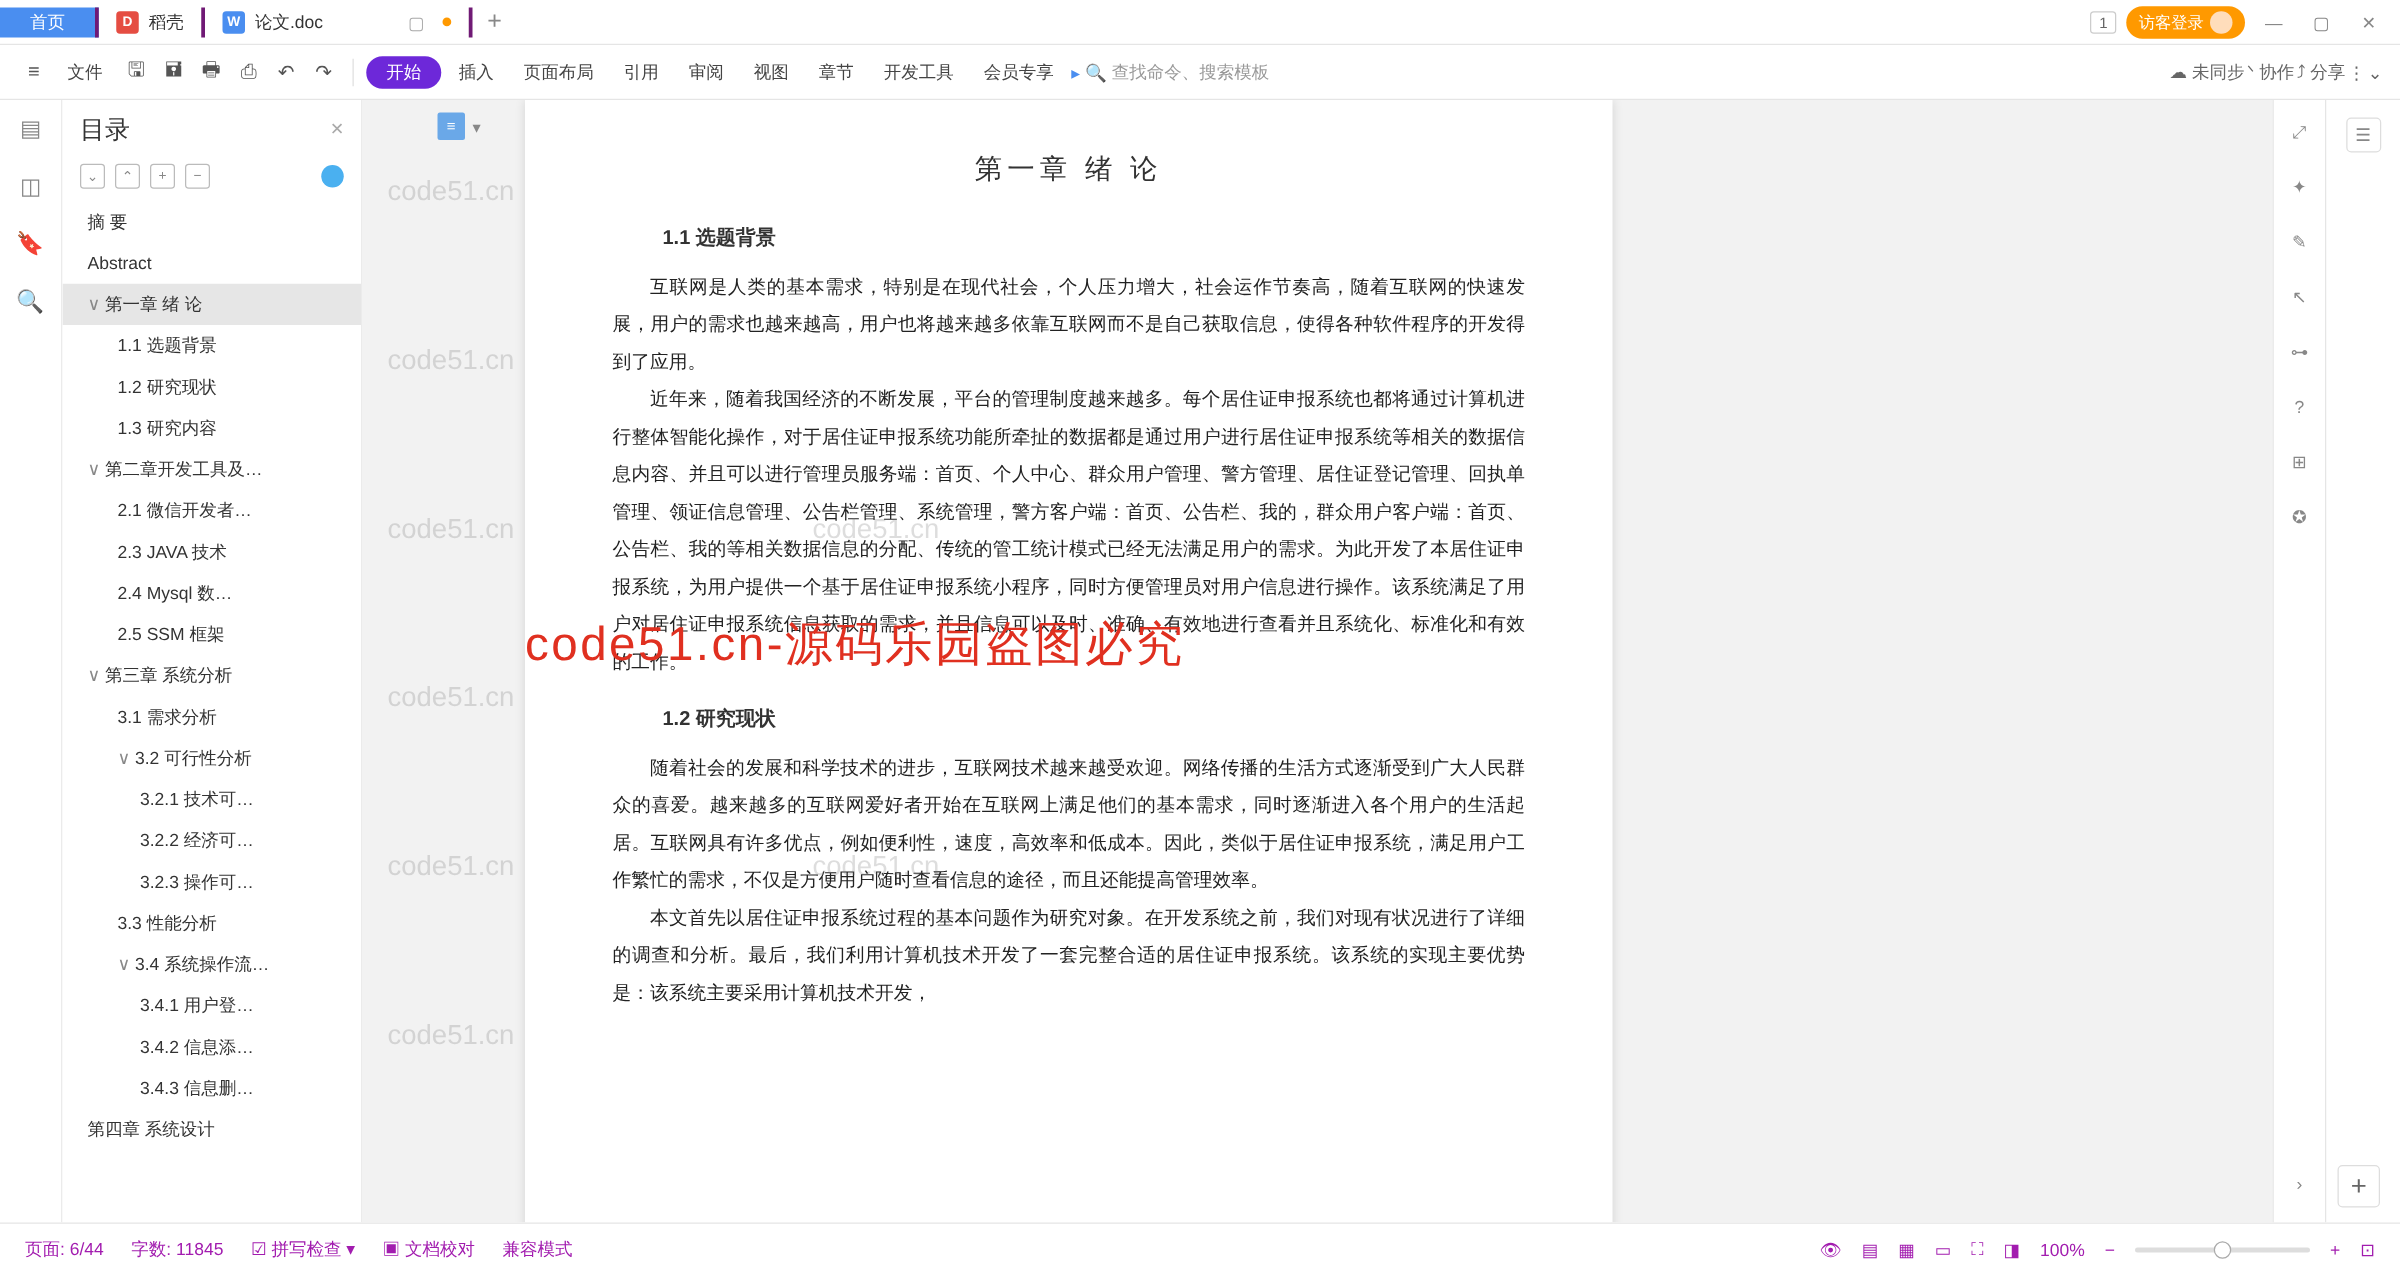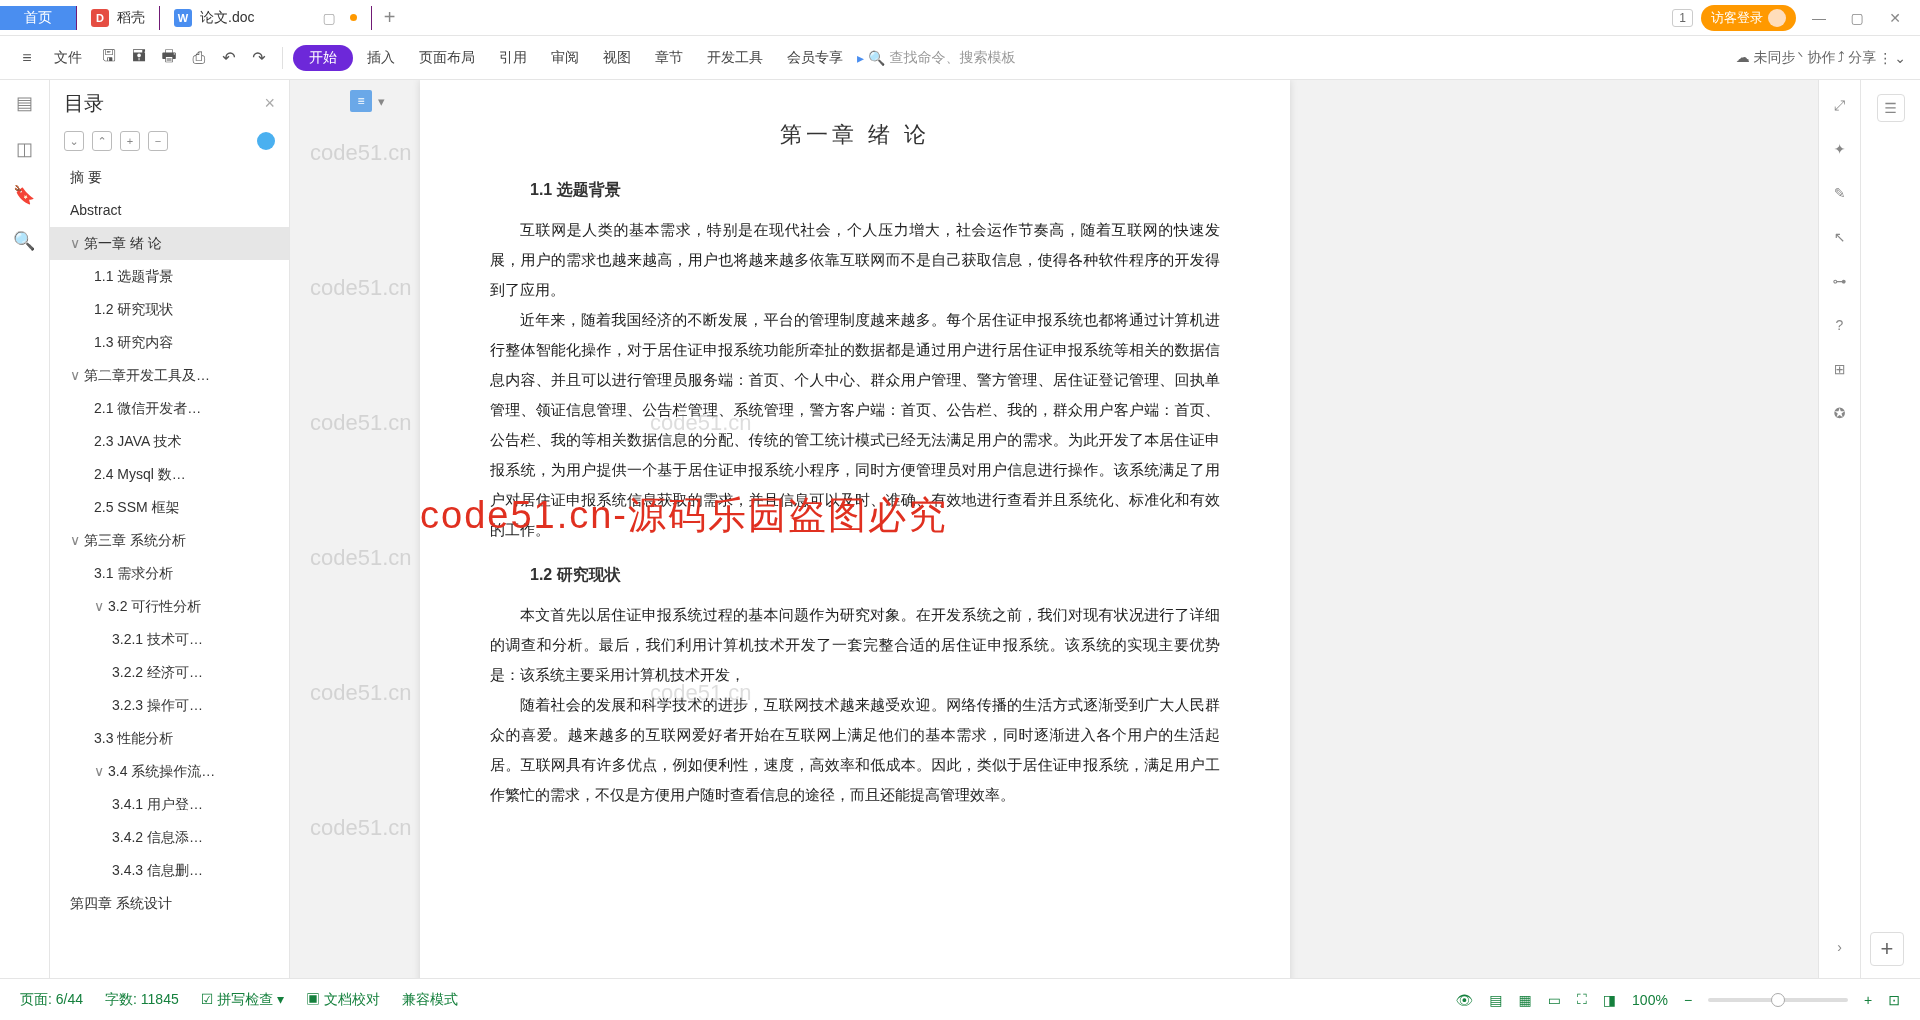--- a/index.html
+++ b/index.html
@@ -1,18 +1,18 @@
 <!DOCTYPE html>
 <html><head>
 <meta charset="utf-8">
 <style>
 *{margin:0;padding:0;box-sizing:border-box;font-family:"Microsoft YaHei","PingFang SC",sans-serif}
 body{width:1920px;height:1020px;overflow:hidden;background:#fff;position:relative;font-size:14px;color:#333}
 .titlebar{height:36px;display:flex;align-items:center;background:#fff;border-bottom:1px solid #e5e5e5}
-.tab{height:24px;display:flex;align-items:center;padding:0 14px;gap:8px;border-right:1px solid #701a75;cursor:pointer;position:relative}
+.tab{height:24px;display:flex;align-items:center;padding:0 14px;gap:8px;border-right:3px solid #701a75;cursor:pointer;position:relative}
 .tab.home{background:#4a8ef0;color:#fff;font-weight:500;padding:0 24px}
 .tab.active{background:#fff}
 .tab-ico{width:18px;height:18px;display:inline-flex;align-items:center;justify-content:center}
 .tab-ico.red{background:#e54d42;color:#fff;border-radius:3px;font-size:11px;font-weight:bold}
 .tab-ico.blue{background:#4a8ef0;color:#fff;border-radius:3px;font-size:11px;font-weight:bold}
 .tab-dot{width:7px;height:7px;border-radius:50%;background:#f90;margin-left:6px}
 .tab-add{width:36px;text-align:center;font-size:20px;color:#888;cursor:pointer}
 .win-right{margin-left:auto;display:flex;align-items:center;gap:8px;padding-right:10px}
 .guest-btn{background:#f90;color:#fff;padding:4px 10px;border-radius:14px;font-size:13px;display:flex;align-items:center;gap:5px}
 .avatar{width:18px;height:18px;border-radius:50%;background:#fdb;display:inline-block}
@@ -50,21 +50,21 @@
 .page h2{font-size:16px;font-weight:600;margin:20px 0 14px 40px}
 .page p{font-size:15px;line-height:2.0;text-indent:2em;text-align:justify;color:#222}
 .wm{position:absolute;color:rgba(120,120,120,.25);font-size:22px;font-family:Arial;pointer-events:none}
 .wm-red{position:absolute;color:#e03020;font-size:38px;font-weight:400;left:130px;top:410px;pointer-events:none;letter-spacing:2px}
 .rpanel{width:60px;background:#fff;border-left:1px solid #e5e5e5;position:relative}
 .rpanel-inner{position:absolute;right:60px;top:0;width:42px;border-left:1px solid #e5e5e5;height:100%;background:#fff;display:flex;flex-direction:column;align-items:center;padding-top:14px;gap:22px;color:#888}
 .rp-ico{width:22px;height:22px;cursor:pointer;display:flex;align-items:center;justify-content:center}
 .rp-top{width:28px;height:28px;border:1px solid #ddd;border-radius:4px;display:flex;align-items:center;justify-content:center;color:#888;margin:14px auto}
 .scroll-ctrl{position:absolute;right:4px;bottom:70px;display:flex;flex-direction:column;gap:6px}
 .sc-btn{width:20px;height:20px;background:#fff;border:1px solid #ddd;display:flex;align-items:center;justify-content:center;font-size:11px;color:#666;cursor:pointer}
-.status{position:absolute;bottom:0;left:0;right:0;height:42px;background:#fff;border-top:1px solid #e5e5e5;display:flex;align-items:center;padding:0 20px;gap:22px;color:#15803d;font-size:14px}
+.status{position:absolute;bottom:0;left:0;right:0;height:42px;background:#fff;border-top:1px solid #e5e5e5;display:flex;align-items:center;padding:0 20px;gap:22px;color:#a21caf;font-size:14px}
 .st-right{margin-left:auto;display:flex;align-items:center;gap:16px}
 .zoom-bar{width:140px;height:4px;background:#ddd;border-radius:2px;position:relative}
 .zoom-h{position:absolute;left:50%;top:-5px;width:14px;height:14px;border-radius:50%;background:#fff;border:1px solid #aaa;margin-left:-7px}
 .plus-fab{position:absolute;right:16px;bottom:54px;width:34px;height:34px;border-radius:4px;background:#fff;border:1px solid #ddd;display:flex;align-items:center;justify-content:center;font-size:22px;color:#666;cursor:pointer}
 </style>
 </head>
 <body>
 
 <div class="titlebar">
   <div class="tab home">
@@ -177,22 +177,22 @@
     <div class="doc-toolbar">
       <span class="doc-tb-ico">≡</span>
       <span class="doc-tb-arrow">▾</span>
     </div>
     <div class="page">
       <h1>第一章 绪  论</h1>
       <h2>1.1 选题背景</h2>
       <p>互联网是人类的基本需求，特别是在现代社会，个人压力增大，社会运作节奏高，随着互联网的快速发展，用户的需求也越来越高，用户也将越来越多依靠互联网而不是自己获取信息，使得各种软件程序的开发得到了应用。</p>
       <p>近年来，随着我国经济的不断发展，平台的管理制度越来越多。每个居住证申报系统也都将通过计算机进行整体智能化操作，对于居住证申报系统功能所牵扯的数据都是通过用户进行居住证申报系统等相关的数据信息内容、并且可以进行管理员服务端：首页、个人中心、群众用户管理、警方管理、居住证登记管理、回执单管理、领证信息管理、公告栏管理、系统管理，警方客户端：首页、公告栏、我的，群众用户客户端：首页、公告栏、我的等相关数据信息的分配、传统的管工统计模式已经无法满足用户的需求。为此开发了本居住证申报系统，为用户提供一个基于居住证申报系统小程序，同时方便管理员对用户信息进行操作。该系统满足了用户对居住证申报系统信息获取的需求，并且信息可以及时、准确、有效地进行查看并且系统化、标准化和有效的工作。</p>
       <h2>1.2 研究现状</h2>
+      <p>随着社会的发展和科学技术的进步，互联网技术越来越受欢迎。网络传播的生活方式逐渐受到广大人民群众的喜爱。越来越多的互联网爱好者开始在互联网上满足他们的基本需求，同时逐渐进入各个用户的生活起居。互联网具有许多优点，例如便利性，速度，高效率和低成本。因此，类似于居住证申报系统，满足用户工作繁忙的需求，不仅是方便用户随时查看信息的途径，而且还能提高管理效率。</p>
       <p>本文首先以居住证申报系统过程的基本问题作为研究对象。在开发系统之前，我们对现有状况进行了详细的调查和分析。最后，我们利用计算机技术开发了一套完整合适的居住证申报系统。该系统的实现主要优势是：该系统主要采用计算机技术开发，</p>
-      <p>随着社会的发展和科学技术的进步，互联网技术越来越受欢迎。网络传播的生活方式逐渐受到广大人民群众的喜爱。越来越多的互联网爱好者开始在互联网上满足他们的基本需求，同时逐渐进入各个用户的生活起居。互联网具有许多优点，例如便利性，速度，高效率和低成本。因此，类似于居住证申报系统，满足用户工作繁忙的需求，不仅是方便用户随时查看信息的途径，而且还能提高管理效率。</p>
     </div>
     <span class="wm" style="left:20px;top:60px">code51.cn</span>
     <span class="wm" style="left:20px;top:195px">code51.cn</span>
     <span class="wm" style="left:20px;top:330px">code51.cn</span>
     <span class="wm" style="left:20px;top:465px">code51.cn</span>
     <span class="wm" style="left:20px;top:600px">code51.cn</span>
     <span class="wm" style="left:20px;top:735px">code51.cn</span>
     <span class="wm" style="left:360px;top:330px">code51.cn</span>
     <span class="wm" style="left:360px;top:600px">code51.cn</span>
     <span class="wm-red">code51.cn-源码乐园盗图必究</span>

